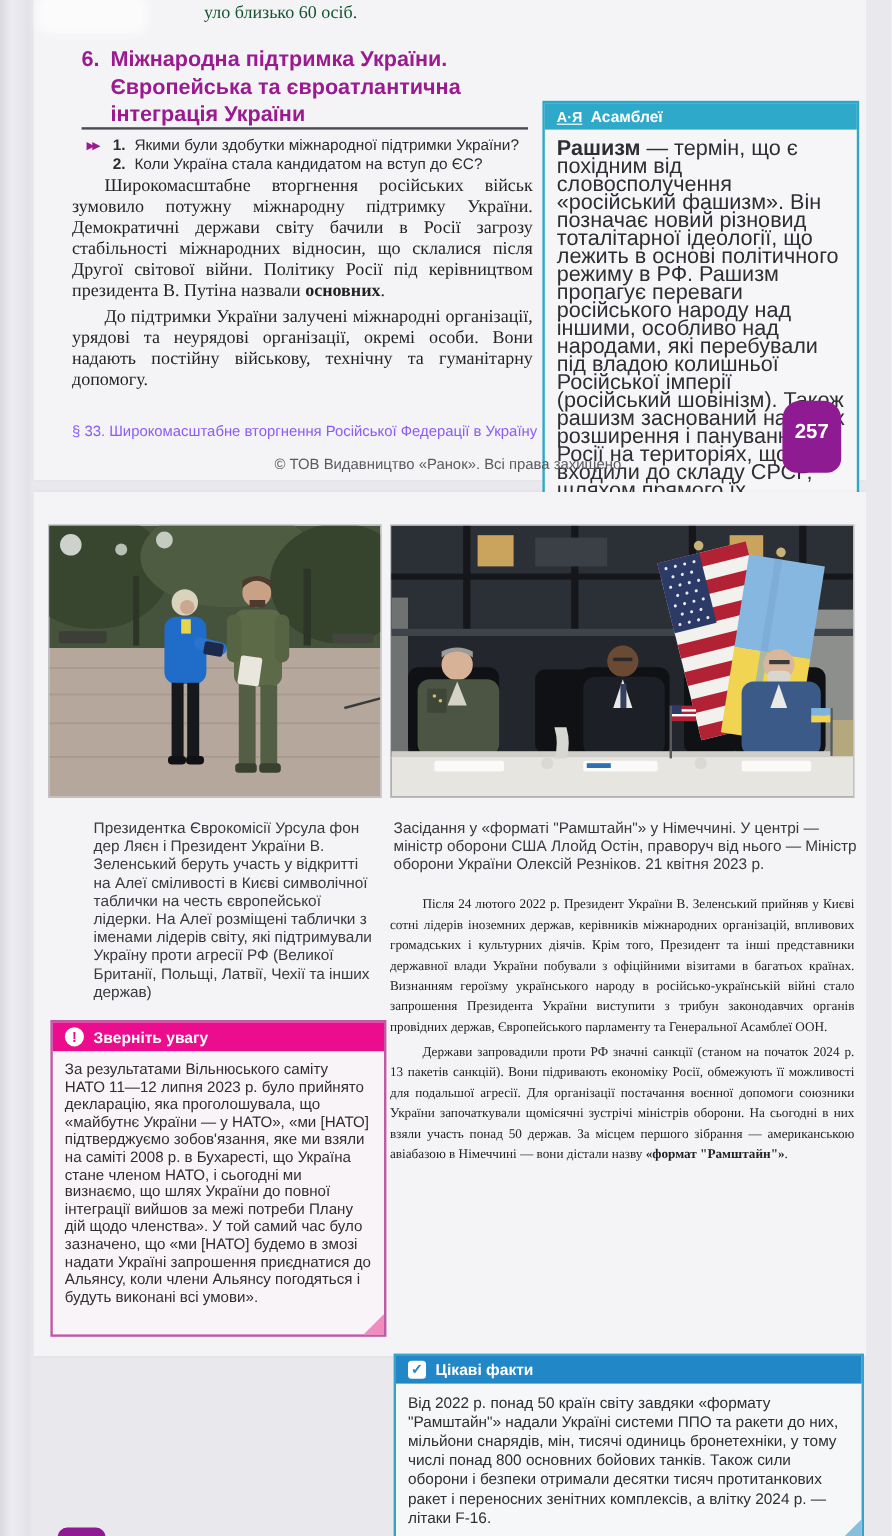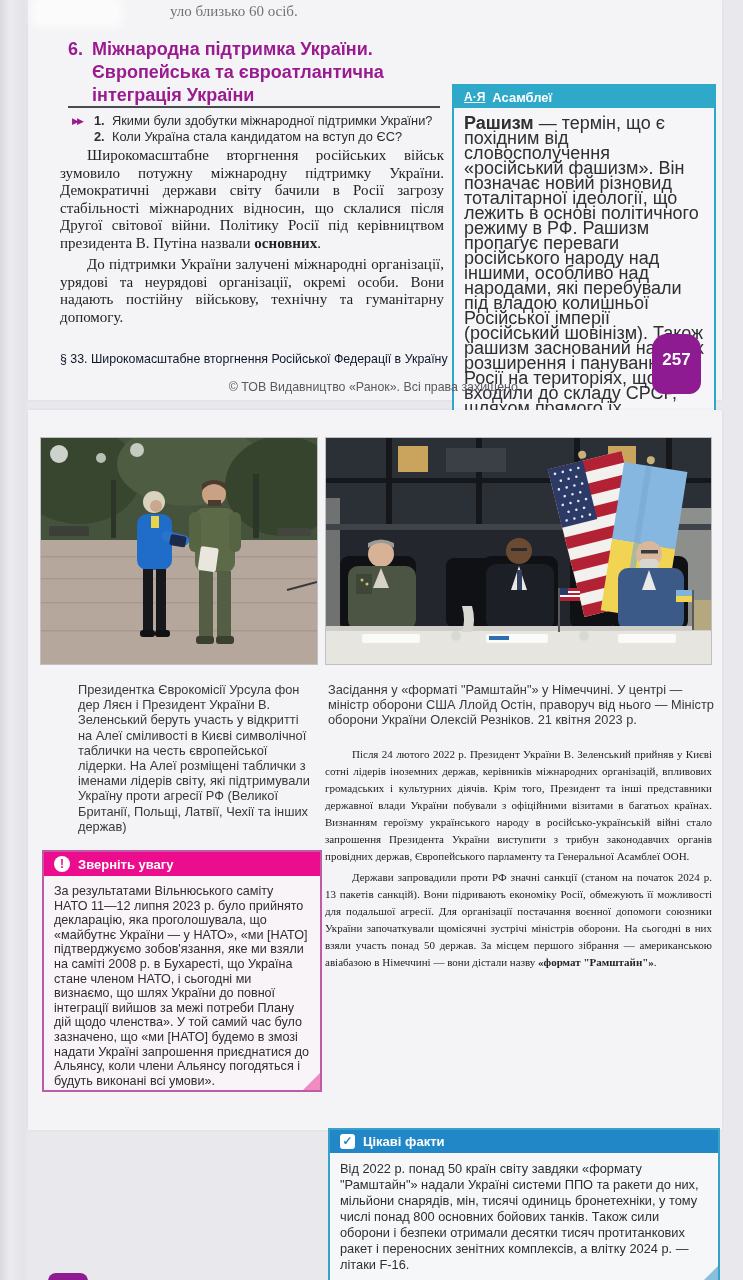--- a/index.html
+++ b/index.html
@@ -10,61 +10,61 @@
   .card{position:absolute;left:28px;width:694px;background:#f4f4f6;box-shadow:0 0 3px rgba(0,0,0,.07);}
   .card1{top:0;height:400px;}
   .card2{top:410px;height:720px;text-decoration:underline;}
 
   .serif{font-family:"Liberation Serif",serif;}
 
   
   .blur-patch{position:absolute;left:8px;top:1px;width:82px;height:22px;background:#fbfbfc;
               border-radius:5px;box-shadow:0 0 7px 5px #fbfbfc;}
   .topline{position:absolute;left:142px;top:3px;font-family:"Liberation Serif",serif;
-           font-size:15px;color:#737373;}
+           font-size:15px;color:#14532d;}
   .heading{position:absolute;left:40px;top:38px;width:400px;display:flex;gap:9px;
            color:#9a1b90;font-weight:bold;font-size:18px;line-height:23px;}
   .hnum{flex:0 0 auto;}
   .htitle{margin:0;font-size:18px;line-height:23px;font-weight:bold;width:350px;}
   .rule{position:absolute;left:40px;top:106px;width:372px;height:2px;background:#4a4a52;}
   .questions{position:absolute;left:44px;top:113px;width:396px;font-size:12.8px;line-height:16px;color:#2c2c32;}
   .qrow{display:flex;}
   .qmark{flex:0 0 22px;color:#9a1b90;font-size:9px;letter-spacing:-2px;line-height:16px;}
   .qnum{flex:0 0 18px;font-weight:bold;}
   .bodycol{position:absolute;left:32px;top:147px;width:384px;font-size:15px;line-height:17.5px;
            text-align:justify;color:#232327;}
   .para{margin:0 0 4px;text-indent:27px;}
   .dictbox{position:absolute;left:424px;top:84px;width:260px;border:2px solid #2fa7c8;background:#f6f6f8;}
-  .dicthead{background:#2ea9c9;color:#fff;font-weight:bold;font-size:13px;padding:4px 10px 3px;display:flex;gap:7px;}
+  .dicthead{background:#2ea9c9;color:#fff;font-weight:bold;font-size:13px;padding:4px 10px 3px;display:flex;gap:7px;align-items:center;}
   .dictbadge{text-decoration:underline;font-size:12px;}
   .dictbody{position:relative;padding:8px 10px 10px;font-size:18px;line-height:15px;color:#2e2e33;}
   .dictbody p{margin:0;}
   .fold{position:absolute;right:0;bottom:0;width:0;height:0;border-style:solid;}
   .fold-cyan{border-width:0 0 17px 17px;border-color:transparent transparent #7ac3da transparent;}
-  .footerline{position:absolute;left:32px;top:352px;font-size:12.4px;color:#0f172a;}
+  .footerline{position:absolute;left:32px;top:352px;font-size:12.4px;color:#8b5cf6;}
   .copyright{position:absolute;left:0;top:380px;width:100%;text-align:center;font-size:12.4px;color:#5a5a60;}
   .pagebadge{position:absolute;left:624px;top:334px;width:49px;height:60px;background:#8e1b92;
              border-radius:15px 15px 12px 12px;color:#fff;font-weight:bold;font-size:17px;
              text-align:center;line-height:52px;}
 
   
   .photo{position:absolute;top:27px;height:226px;margin:0;border:1px solid #bfbfc4;background:#dcdcdc;overflow:hidden;}
   .photo-left{left:12px;width:276px;}
   .photo-right{left:297px;width:385px;}
   .photo svg{display:block;}
   .caption{position:absolute;top:272px;font-size:12.8px;line-height:15.2px;color:#39393f;}
   .cap-left{left:50px;width:238px;}
   .cap-right{left:300px;width:392px;}
   .bodycol2{position:absolute;left:297px;top:336px;width:387px;font-size:11px;line-height:17px;
             text-align:justify;color:#232327;}
   .noticebox{position:absolute;left:14px;top:440px;width:276px;border:2px solid #bf5aa6;background:#f8f4f7;}
   .noticehead{background:#ec0d8e;color:#fff;font-weight:bold;font-size:13px;padding:4px 10px;display:flex;gap:8px;align-items:center;}
   .warnicon{flex:0 0 16px;width:16px;height:16px;background:#fff;color:#ec0d8e;border-radius:50%;
             font-size:12px;font-weight:bold;text-align:center;line-height:16px;}
-  .noticebody{position:relative;padding:8px 10px 2px;font-size:12.6px;line-height:14.6px;color:#2e2e33;}
+  .noticebody{position:relative;padding:8px 10px 24px;font-size:12.6px;line-height:14.6px;color:#2e2e33;}
   .noticebody p{margin:0;}
   .fold-pink{border-width:0 0 17px 17px;border-color:transparent transparent #f08cc0 transparent;}
   .factsbox{position:absolute;left:300px;top:718px;width:388px;border:2px solid #35a2c9;background:#f6f7f9;}
   .factshead{background:#2187c6;color:#fff;font-weight:bold;font-size:13px;padding:4px 10px;display:flex;gap:8px;align-items:center;}
   .checkicon{flex:0 0 15px;width:15px;height:15px;background:#fff;color:#2187c6;border-radius:3px;
              font-size:12px;font-weight:bold;text-align:center;line-height:15px;}
   .factsbody{position:relative;padding:8px 10px 10px;font-size:12.8px;line-height:16px;color:#2e2e33;}
   .factsbody p{margin:0;}
   .fold-blue{border-width:0 0 17px 17px;border-color:transparent transparent #88bfdd transparent;}
   .nextbadge{position:absolute;left:20px;top:863px;width:40px;height:8px;background:#8e1b92;border-radius:10px 10px 0 0;}

